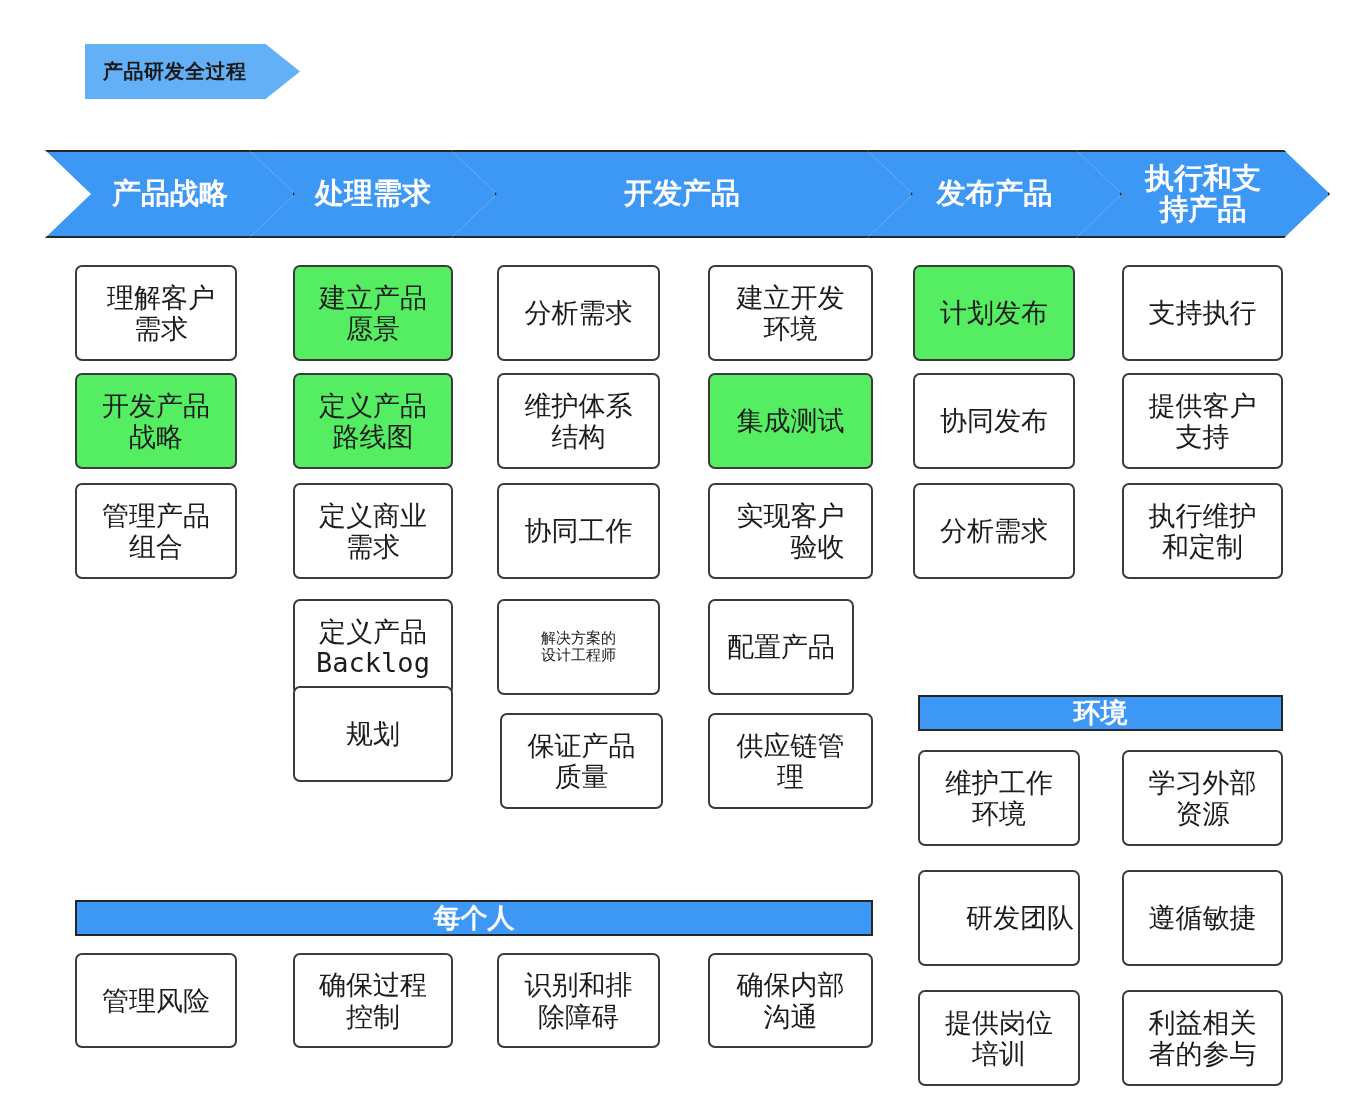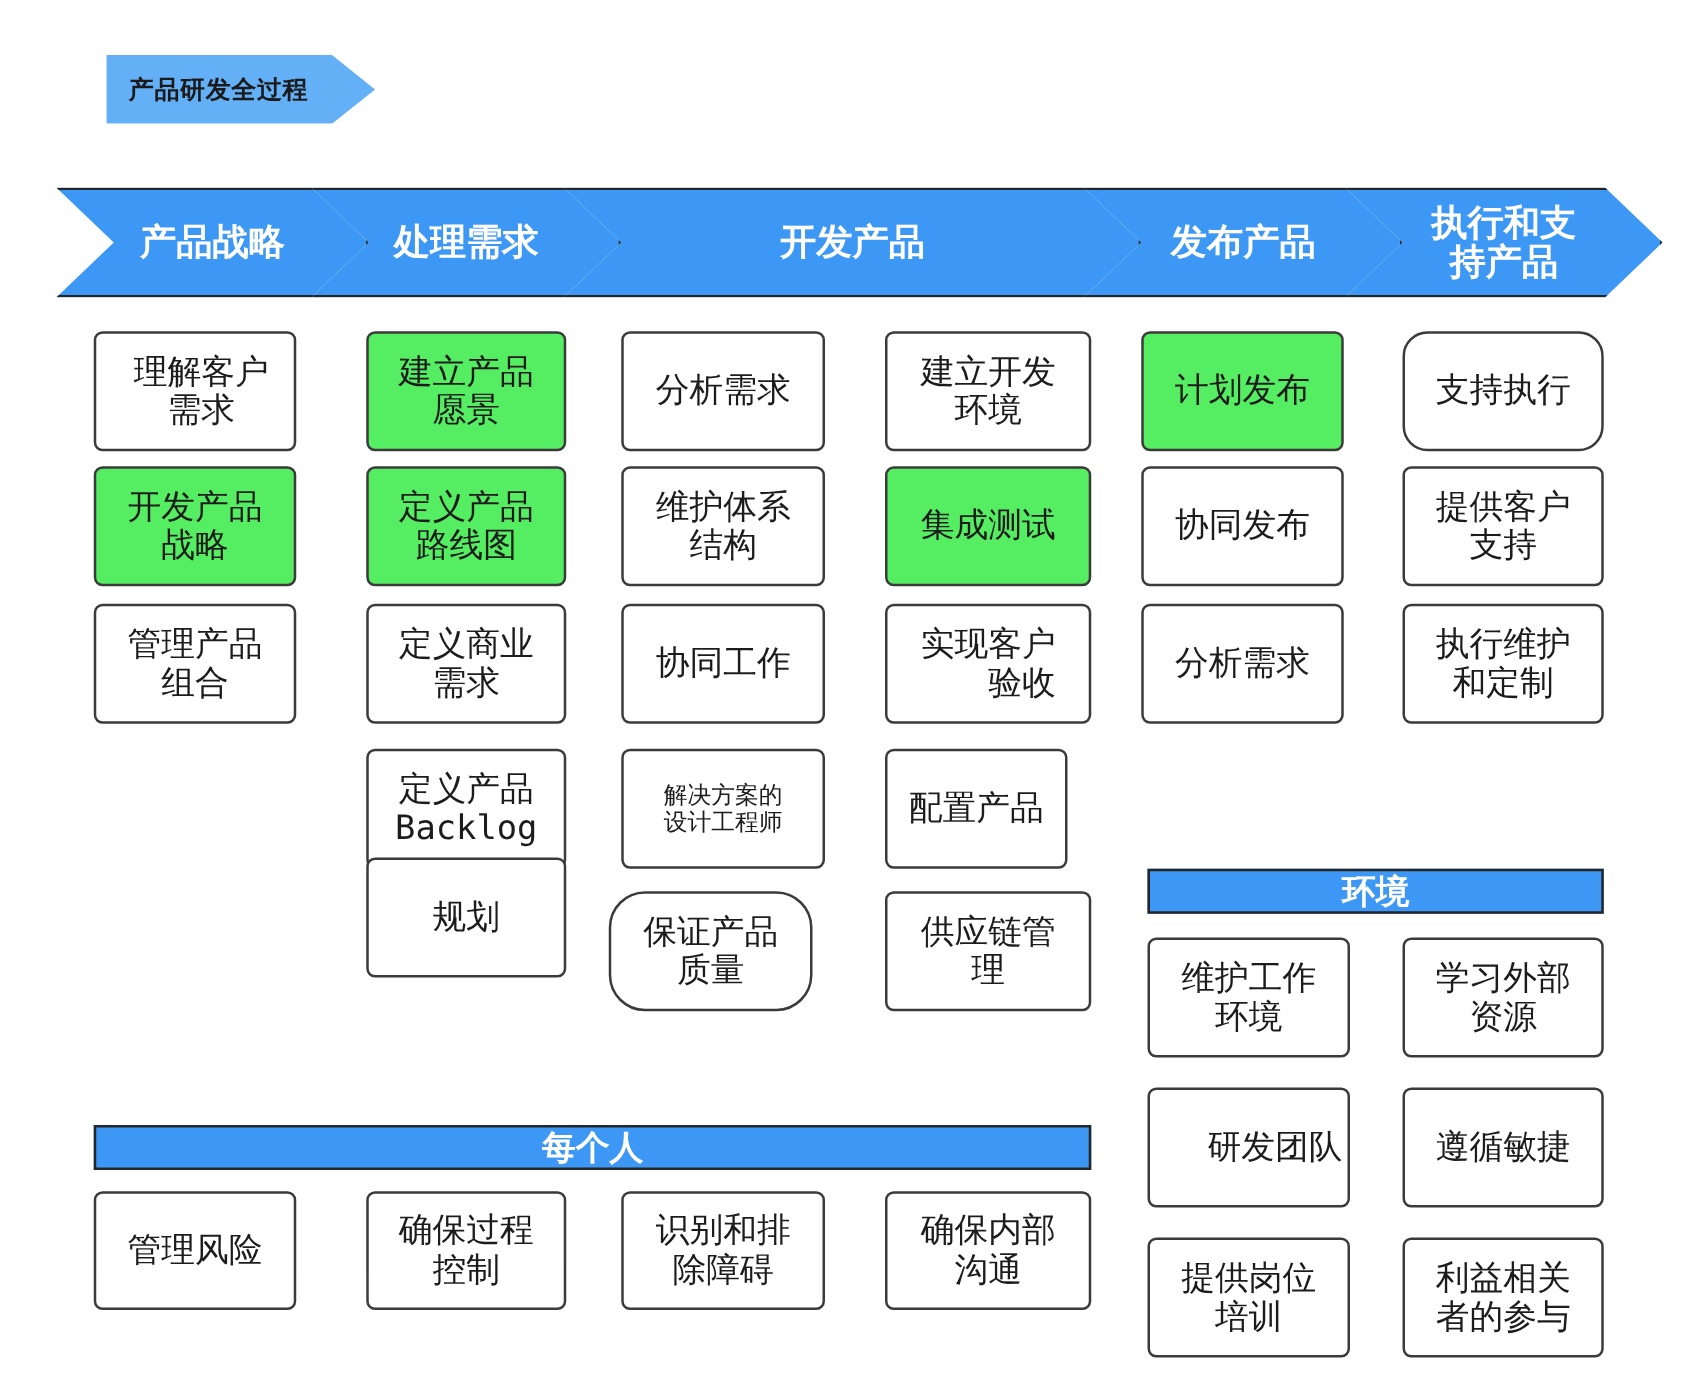--- a/index.html
+++ b/index.html
@@ -57,21 +57,21 @@
     position:absolute;box-sizing:border-box;
     border:2.5px solid #3b3b3b;border-radius:7px;
     background:#ffffff;
     display:flex;align-items:center;justify-content:center;
     text-align:center;line-height:1.16;
     color:#1c1c1c;font-size:27px;
     font-family:"DejaVu Serif","Liberation Serif",serif;
     padding:2px 4px;
   }
   .box.green{background:#55ed62;}
-  .box.small{font-size:19px;}
+  .box.small{font-size:15px;}
   .box .mix{display:block;}
   .box .mix .mn{font-family:"DejaVu Sans Mono","Liberation Mono",monospace;}
 
   
   .group-bar{
     position:absolute;box-sizing:border-box;
     background:#3d97f5;border:2px solid #262626;
     display:flex;align-items:center;justify-content:center;
     color:#ffffff;font-weight:bold;font-size:27px;
     font-family:"DejaVu Serif","Liberation Serif",serif;
@@ -141,21 +141,21 @@
       </div>
       <div class="box" style="left: 497px; top: 373px; width: 163px; height: 96px;">
         <div>维护体系<br>结构</div>
       </div>
       <div class="box" style="left: 497px; top: 483px; width: 163px; height: 96px;">
         <div>协同工作</div>
       </div>
       <div class="box small" style="left: 497px; top: 599px; width: 163px; height: 96px;">
         <div>解决方案的<br>设计工程师</div>
       </div>
-      <div class="box" style="left: 487px; top: 713px; width: 163px; height: 96px; border-radius: 29px;">
+      <div class="box" style="left: 500px; top: 713px; width: 163px; height: 96px;">
         <div>保证产品<br>质量</div>
       </div>
       <div class="box" style="left: 708px; top: 265px; width: 165px; height: 96px;">
         <div>建立开发<br>环境</div>
       </div>
       <div class="box green" style="left: 708px; top: 373px; width: 165px; height: 96px;">
         <div>集成测试</div>
       </div>
       <div class="box" style="left: 708px; top: 483px; width: 165px; height: 96px; text-align: right;">
         <div>实现客户<br>验收</div>
@@ -168,21 +168,21 @@
       </div>
       <div class="box green" style="left: 913px; top: 265px; width: 162px; height: 96px;">
         <div>计划发布</div>
       </div>
       <div class="box" style="left: 913px; top: 373px; width: 162px; height: 96px;">
         <div>协同发布</div>
       </div>
       <div class="box" style="left: 913px; top: 483px; width: 162px; height: 96px;">
         <div>分析需求</div>
       </div>
-      <div class="box" style="left: 1122px; top: 265px; width: 161px; height: 96px; border-radius: 20px;">
+      <div class="box" style="left: 1122px; top: 265px; width: 161px; height: 96px;">
         <div>支持执行</div>
       </div>
       <div class="box" style="left: 1122px; top: 373px; width: 161px; height: 96px;">
         <div>提供客户<br>支持</div>
       </div>
       <div class="box" style="left: 1122px; top: 483px; width: 161px; height: 96px;">
         <div>执行维护<br>和定制</div>
       </div>
     </div>
 

